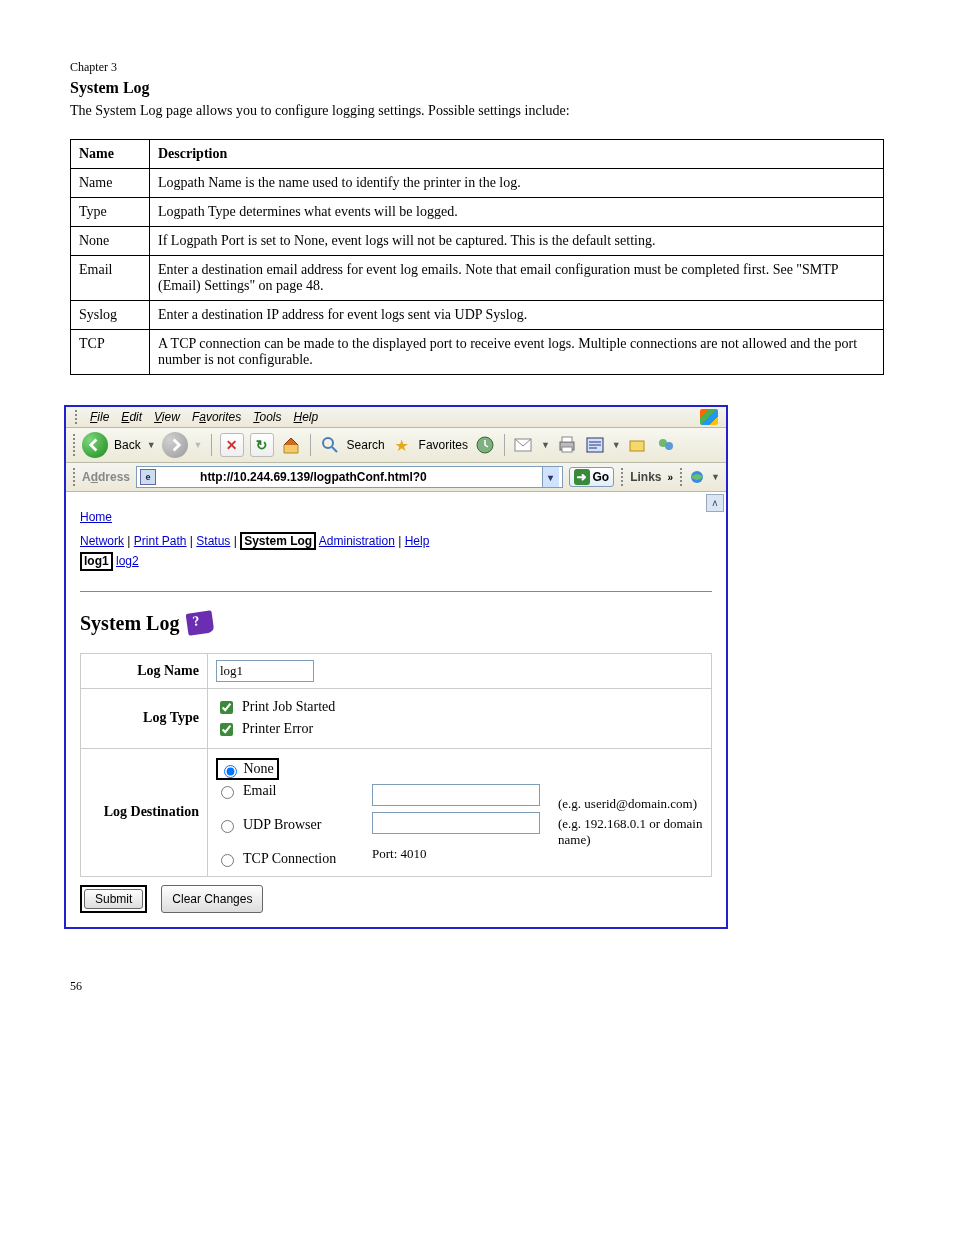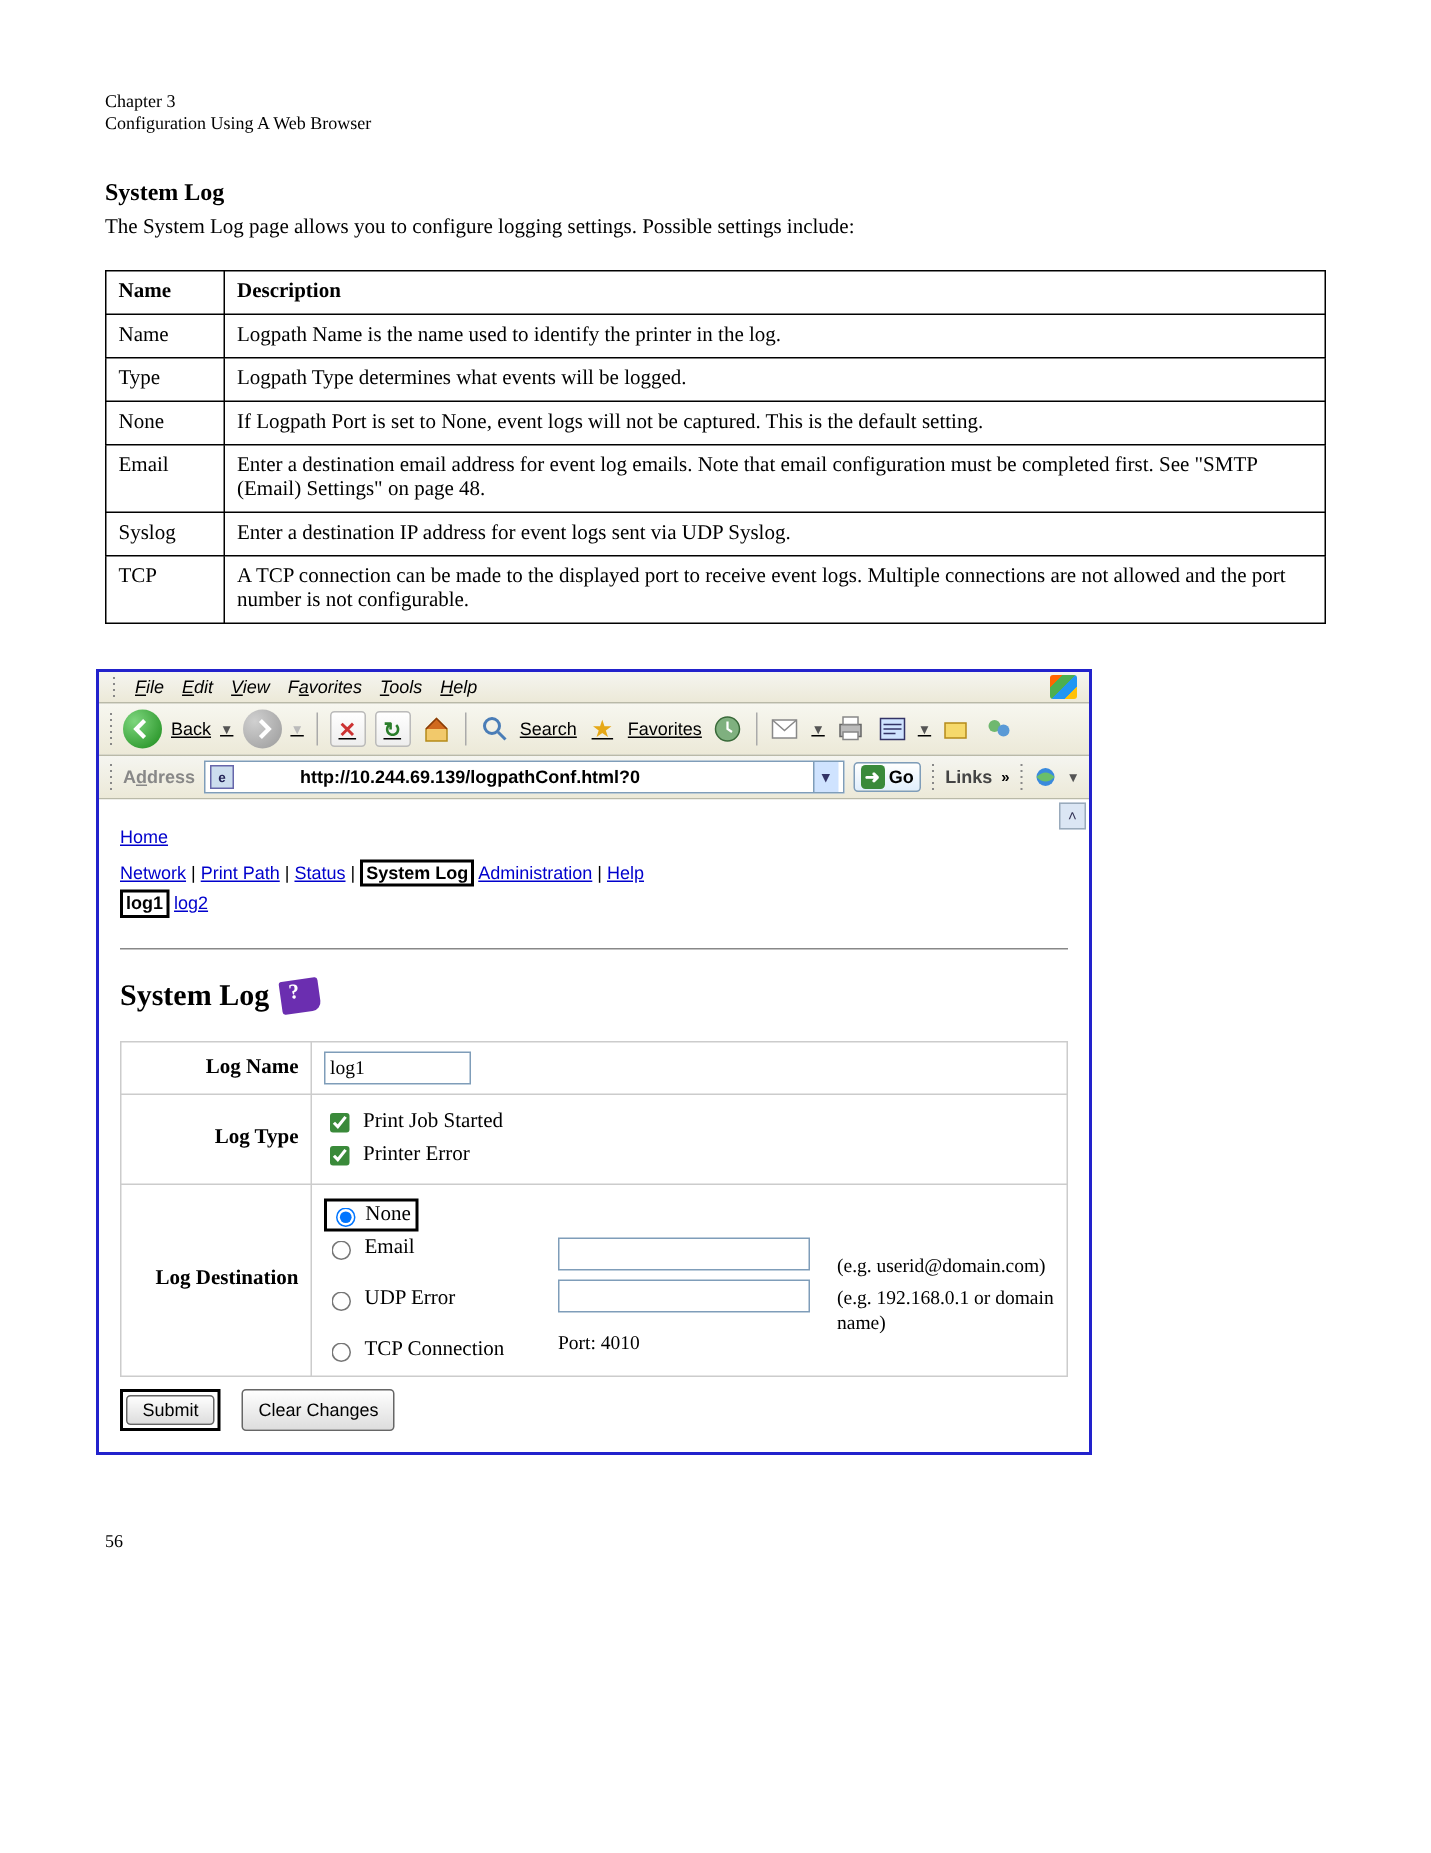--- a/index.html
+++ b/index.html
@@ -78,21 +78,20 @@
     border-radius: 2px;
   }
 
   .toolbar {
     display: flex;
     align-items: center;
     gap: 6px;
     padding: 4px 6px;
     background: linear-gradient(#f7f7f0,#ece9d8);
     border-bottom: 1px solid #b9b9a8;
-    text-decoration: underline;
   }
   .toolbar .dragdots {
     width: 4px; height: 24px;
     background-image: radial-gradient(#888 1px, transparent 1px);
     background-size: 4px 4px;
   }
   .btn-round {
     width: 26px; height: 26px; border-radius: 50%;
     display:inline-flex; align-items:center; justify-content:center;
     font-size: 14px; color:#fff;
@@ -206,21 +205,20 @@
     padding:2px 10px;
   }
 </style>
 </head>
 <body>
 
 <div class="page">
 
   <div class="doc-title-area">
     <div style="font-size:12px;">Chapter 3</div>
-    <div style="font-size:12px;margin-bottom:30px;">Configuration Using A Web Browser</div>
     <div class="doc-title" style="font-weight:bold;">System Log</div>
     <div style="margin-top:6px;font-size:14px;">The System Log page allows you to configure logging settings. Possible settings include:</div>
   </div>
 
   <table class="doc-table">
     <tbody>
         <tr class="header-row">
       <td class="col0">Name</td>
       <td>Description</td>
     </tr>
@@ -423,21 +421,21 @@
           <td style="width:140px;border-right:none;">
             <div class="opt-row">
                   <span class="boxed" style="padding:1px 3px 0 1px;"><input type="radio" name="dest" class="ie-radio" checked="" style=""> <span>None</span></span>
                 </div>
             <div class="opt-row">
                   <input type="radio" name="dest" class="ie-radio" style=""> 
                   <span>Email</span>
                 </div>
             <div class="opt-row" style="margin-top:18px;">
                   <input type="radio" name="dest" class="ie-radio" style=""> 
-                  <span>UDP Error</span>
+                  <span>UDP Browser</span>
                 </div>
             <div class="opt-row" style="margin-top:18px;">
                   <input type="radio" name="dest" class="ie-radio" style=""> 
                   <span>TCP Connection</span>
                 </div>
           </td>
           <td style="width:170px;border-left:none;border-right:none;">
             <div style="height:22px;"></div>
             <input class="ie-input" style="width: 160px;">
             <div style="height:6px;"></div>

